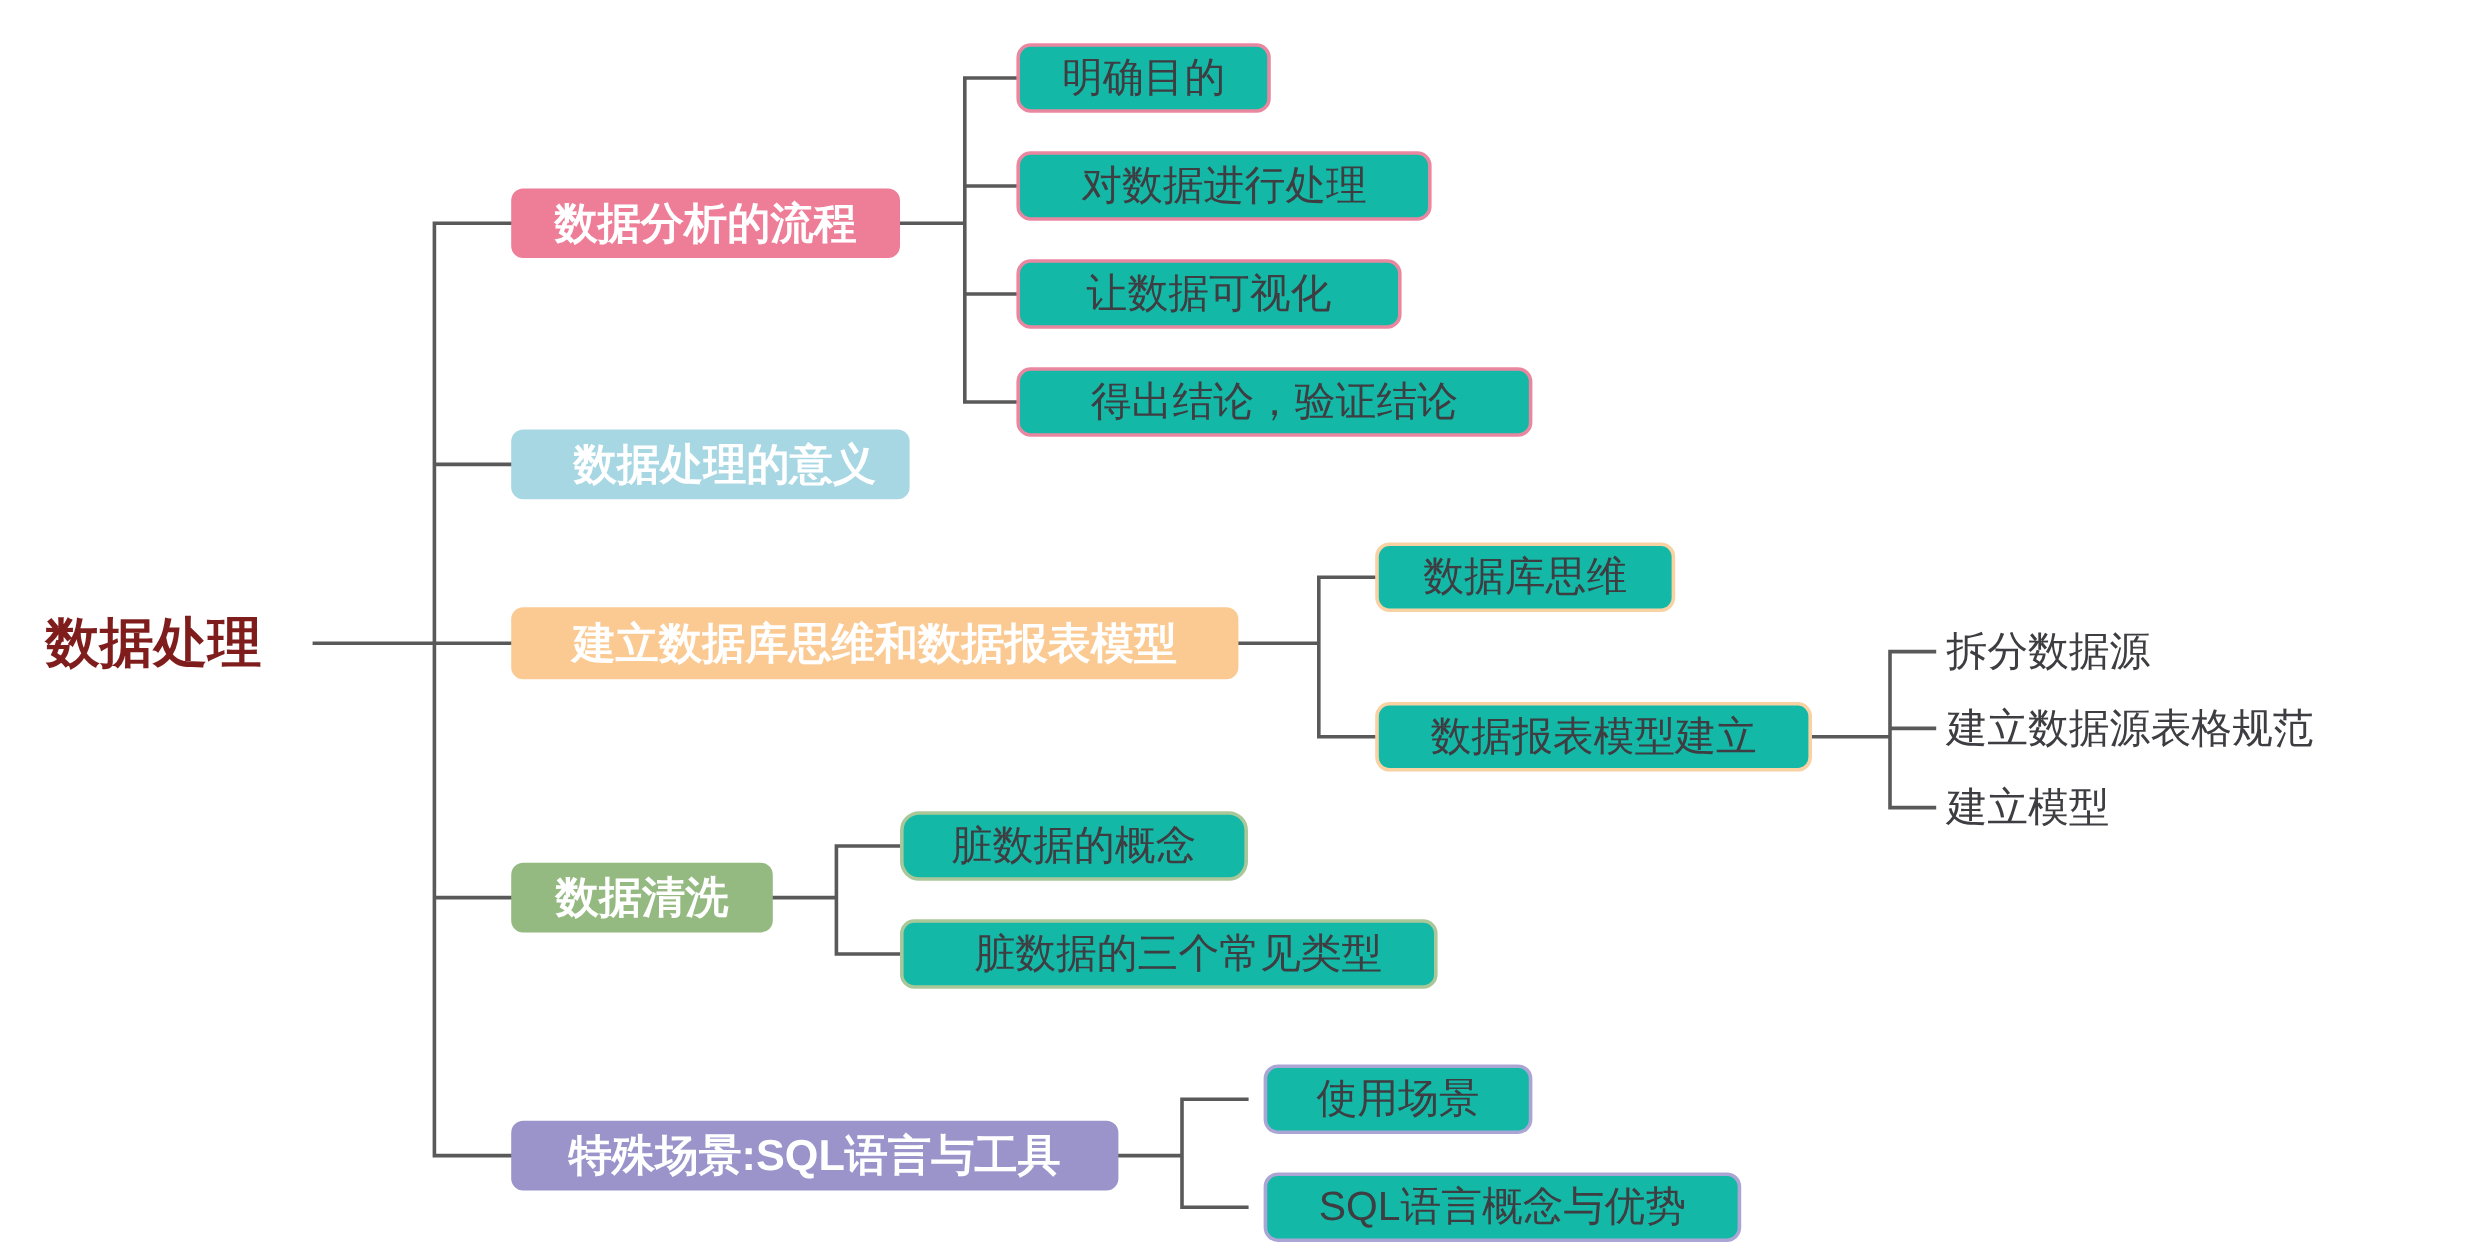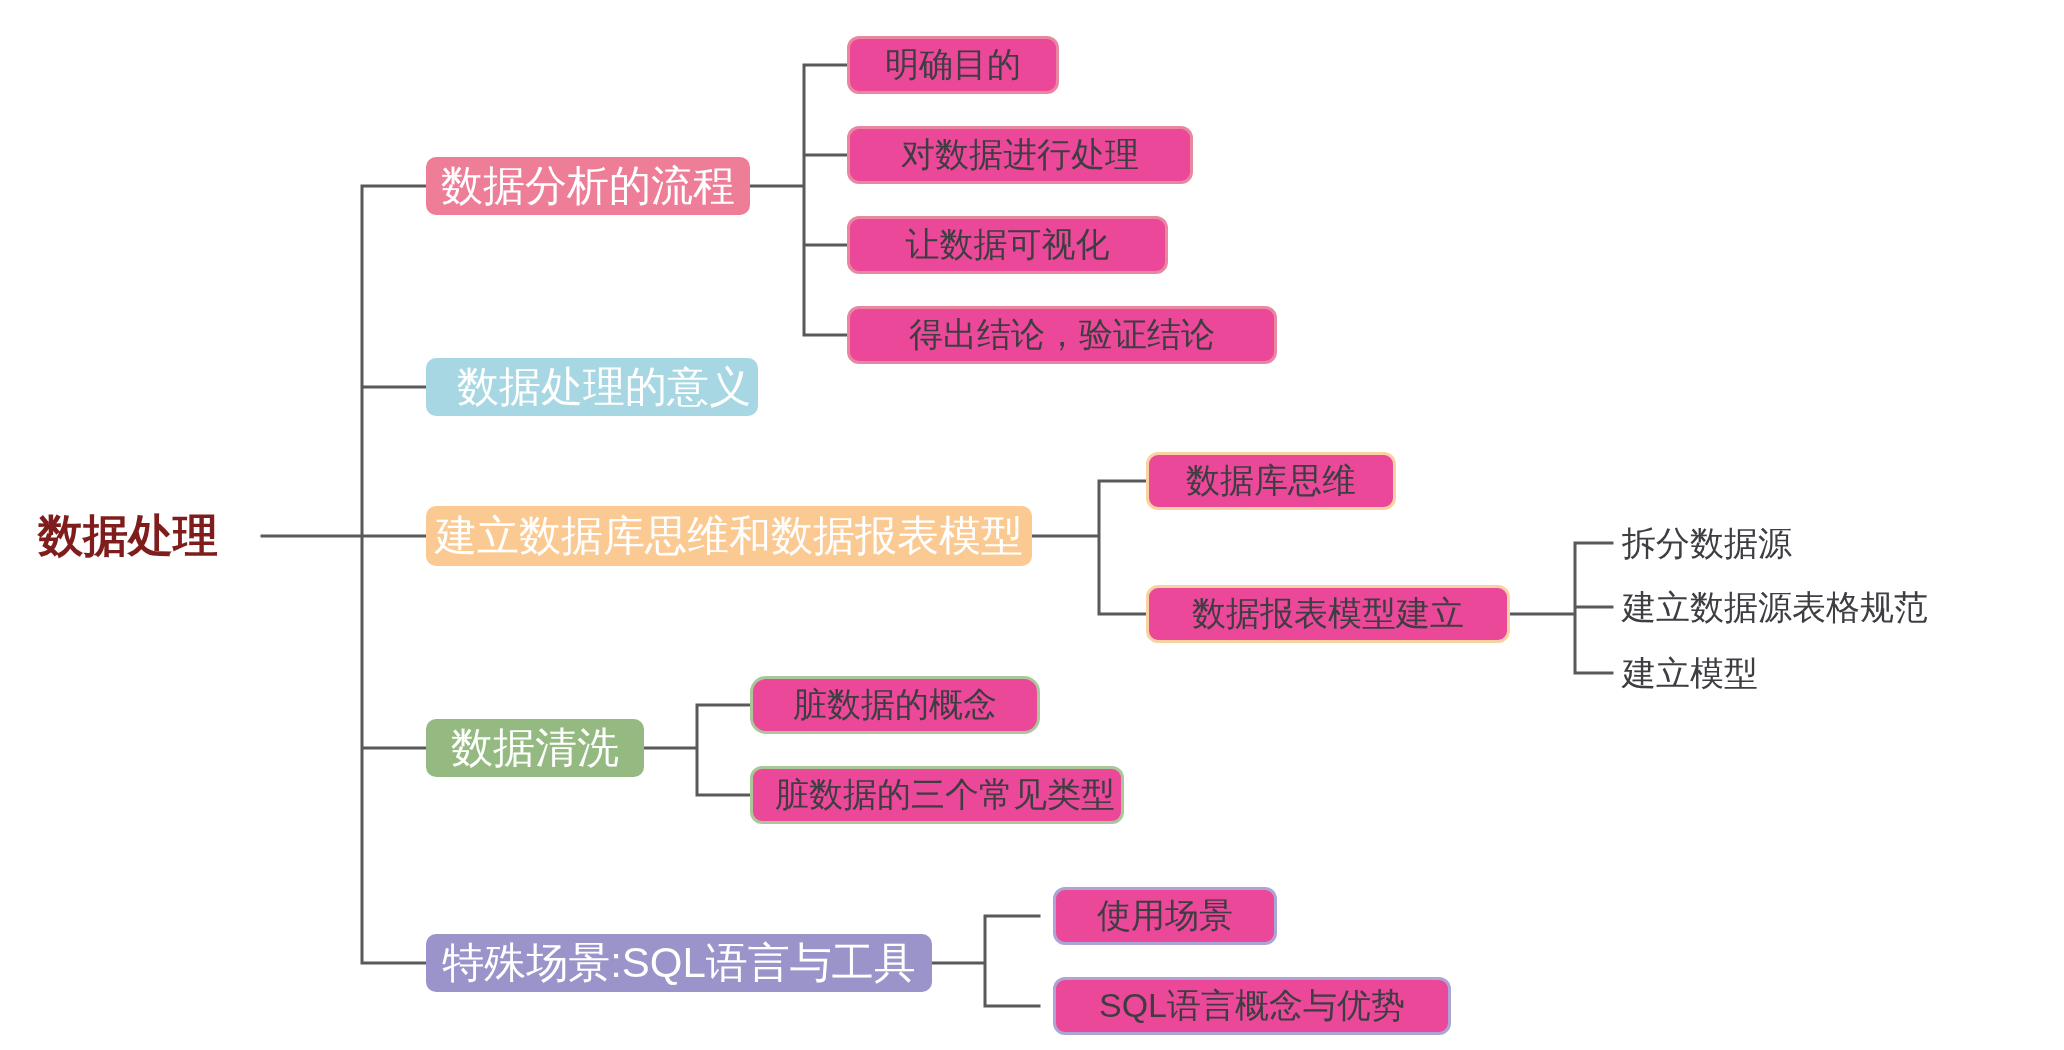--- a/index.html
+++ b/index.html
@@ -21,27 +21,27 @@
   }
   .node {
     position: absolute;
     display: flex;
     align-items: center;
     justify-content: center;
     white-space: nowrap;
   }
   .branch {
     color: #ffffff;
-    font-size: 42px;
-    font-weight: 400;
+    font-size: 36px;
+    font-weight: 700;
     border-radius: 10px;
     text-align: right;
   }
   .leaf {
-    background: #ec4899;
+    background: #14b8a6;
     color: #3d3d42;
     font-size: 34px;
     font-weight: 400;
     border: 3px solid #cccccc;
     border-radius: 12px;
   }
   .text-node {
     position: absolute;
     color: #3d3d42;
     font-size: 34px;
@@ -85,17 +85,17 @@
 
 <div class="node branch b3" style="left:426px; top:506px; width:606px; height:60px;">建立数据库思维和数据报表模型</div>
 <div class="node leaf b3-leaf" style="left:1146px; top:452px; width:250px; height:58px;">数据库思维</div>
 <div class="node leaf b3-leaf" style="left:1146px; top:585px; width:364px; height:58px;">数据报表模型建立</div>
 <div class="text-node" style="left:1622px; top:523px;">拆分数据源</div>
 <div class="text-node" style="left:1622px; top:587px;">建立数据源表格规范</div>
 <div class="text-node" style="left:1622px; top:653px;">建立模型</div>
 
 <div class="node branch b4" style="left:426px; top:719px; width:218px; height:58px;">数据清洗</div>
 <div class="node leaf b4-leaf" style="left:750px; top:676px; width:290px; height:58px;border-radius:16px;">脏数据的概念</div>
-<div class="node leaf b4-leaf" style="left:750px; top:766px; width:374px; height:58px;padding-left:16px;">脏数据的三个常见类型</div>
+<div class="node leaf b4-leaf" style="left:750px; top:766px; width:448px; height:58px;padding-left:16px;">脏数据的三个常见类型</div>
 
 <div class="node branch b5" style="left:426px; top:934px; width:506px; height:58px;">特殊场景:SQL语言与工具</div>
 <div class="node leaf b5-leaf" style="left:1039px; top:887px; width:224px; height:58px;">使用场景</div>
 <div class="node leaf b5-leaf" style="left:1039px; top:977px; width:398px; height:58px;">SQL语言概念与优势</div>
 
 </body></html>

